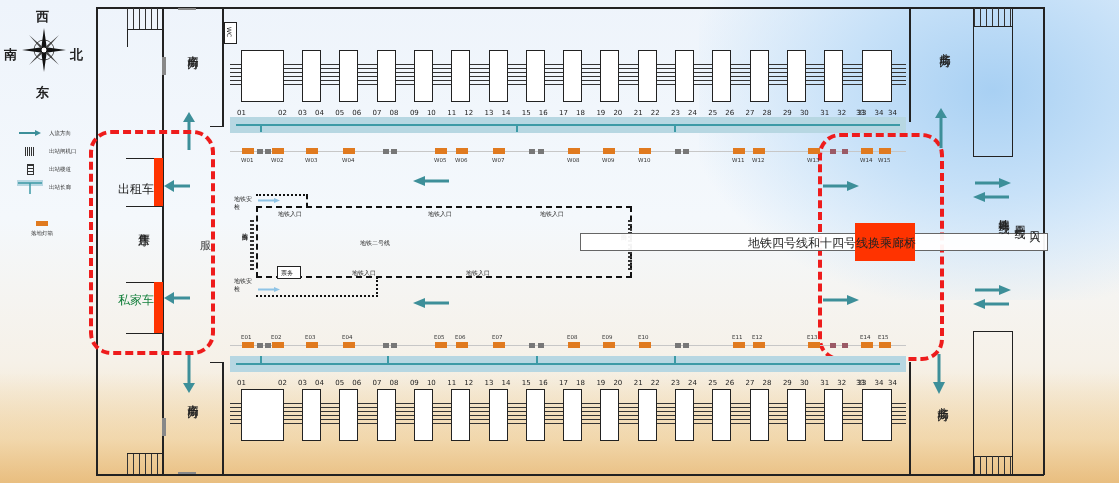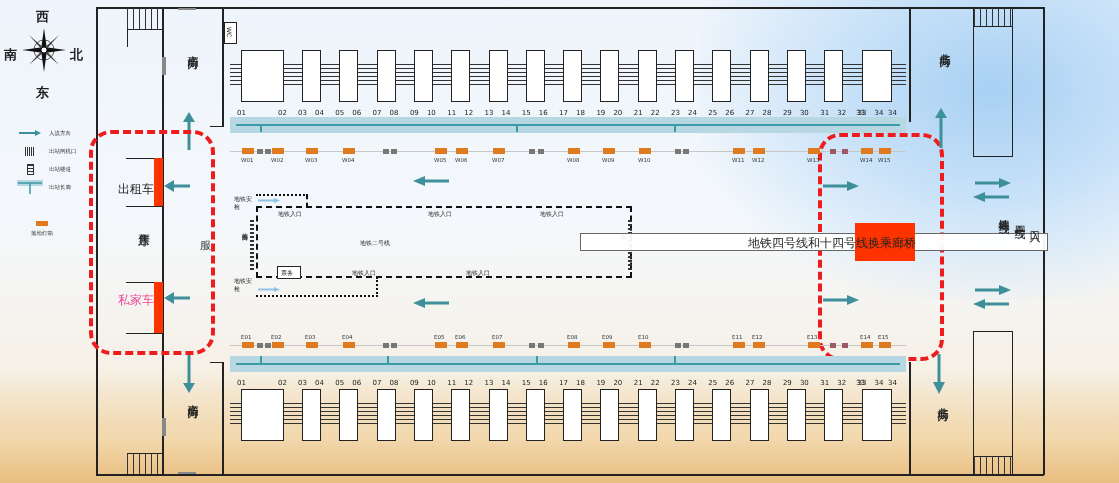--- a/index.html
+++ b/index.html
@@ -119,21 +119,21 @@
 <div class="line" style="left:210px;top:362px;width:13px;height:1.2px;"></div>
 
 <div class="line" style="left:126px;top:158px;width:36px;height:1.2px;"></div>
 <div class="line" style="left:126px;top:206px;width:36px;height:1.2px;"></div>
 <div class="line" style="left:126px;top:282px;width:36px;height:1.2px;"></div>
 <div class="line" style="left:126px;top:333px;width:36px;height:1.2px;"></div>
 <div class="redbar" style="left:154px;top:158px;width:9px;height:48px;"></div>
 <div class="redbar" style="left:154px;top:282px;width:9px;height:51px;"></div>
 <span class="abs" style="left:118px;top:181px;font-size:12px;color:#222;">出租车</span>
 <span class="vtext" style="left:135px;top:224px;font-size:12px;">售票厅</span>
-<span class="abs" style="left:118px;top:292px;font-size:12px;color:#ec4899;">私家车</span>
+<span class="abs" style="left:118px;top:292px;font-size:12px;color:#15803d;">私家车</span>
 <span class="abs" style="left:200px;top:238px;font-size:11px;color:#333;">服</span>
 
 <span class="vtext" style="left:184px;top:46px;font-size:11px;">南广场方向</span>
 <span class="vtext" style="left:184px;top:395px;font-size:11px;">南广场方向</span>
 
 <div class="abs" style="left:224px;top:22px;width:13px;height:22px;border:1px solid #222;background:#fff;">
   <span style="position:absolute;left:1px;top:4px;font-size:6px;writing-mode:vertical-rl;">WC</span>
 </div>
 
 <svg class="arrow" style="left:183px;top:112px;" width="12" height="38">

